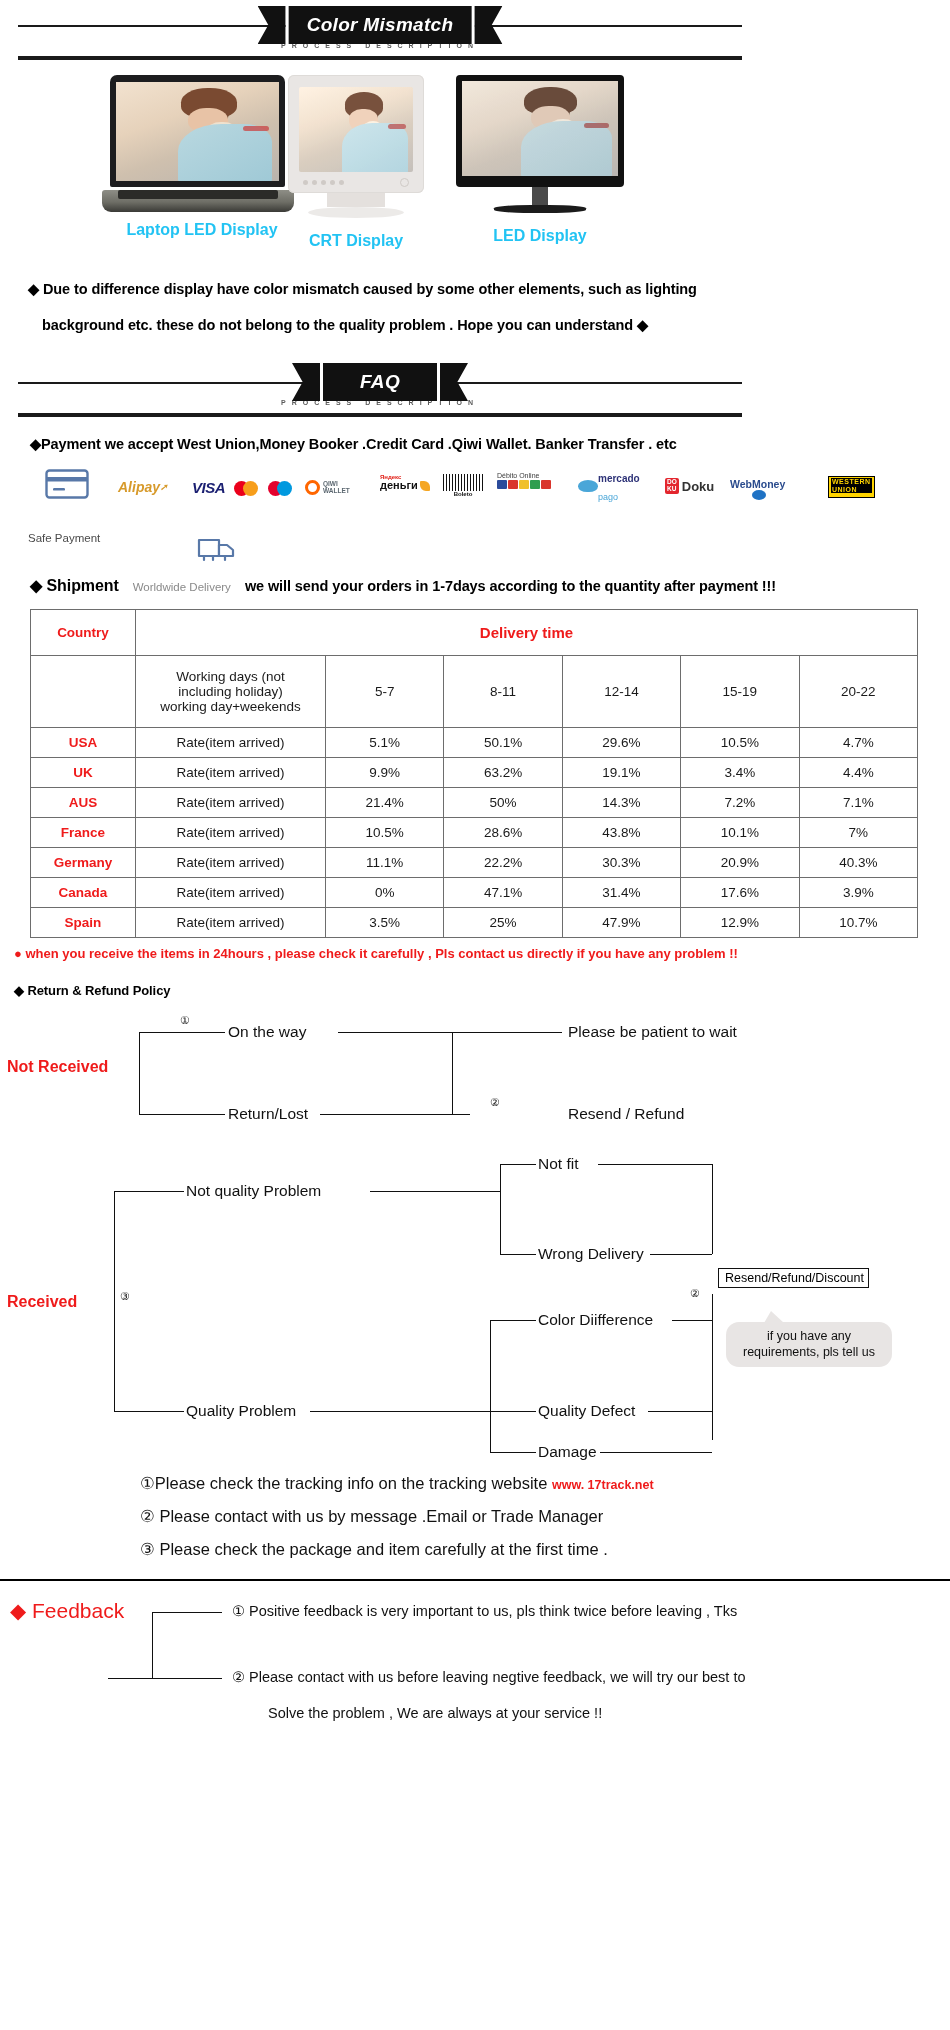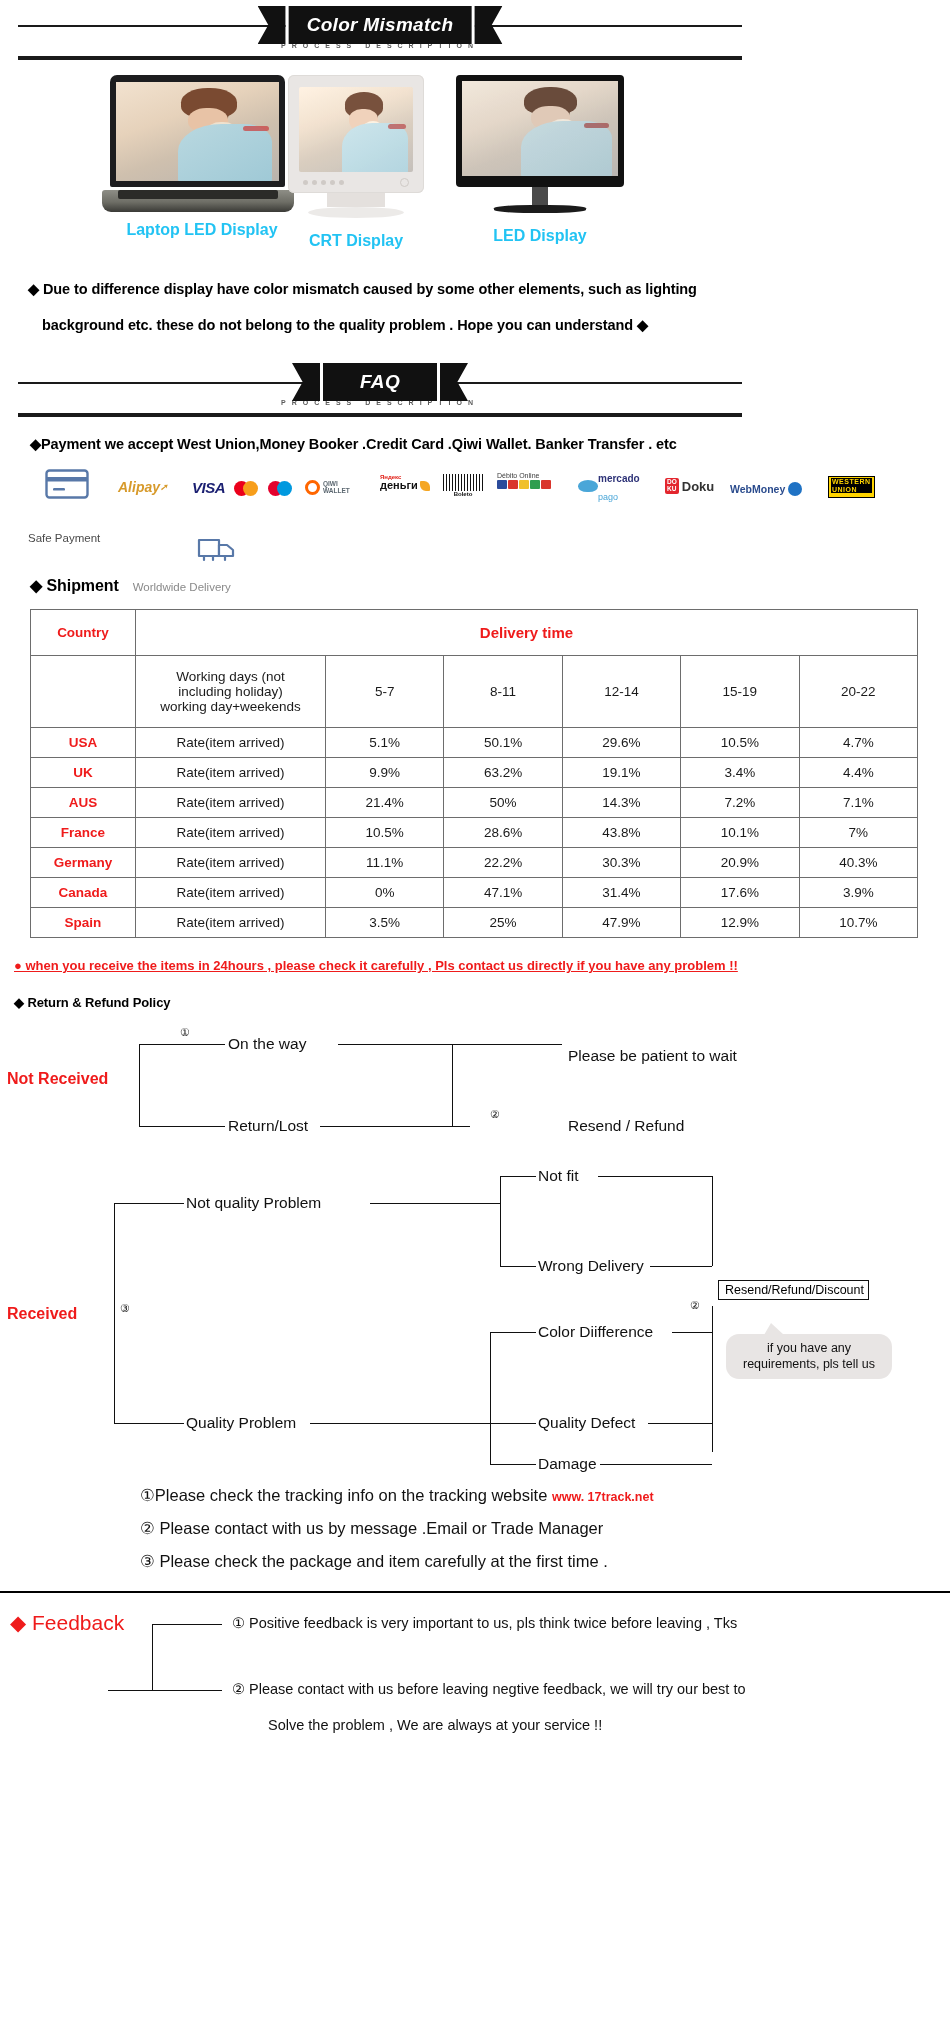--- a/index.html
+++ b/index.html
@@ -362,21 +362,21 @@
   </div>
 
   <div class="logo" style="left:665px; top:1px;">
     <span class="doku-sq">
       <span>DO</span><br>
       <span>KU</span>
     </span>
     <span class="doku-t">Doku</span>
   </div>
 
-  <div class="logo" style="left:730px; top:4px;">
+  <div class="logo" style="left:730px; top:4px;flex-direction:column;">
     <span class="wm-t">WebMoney</span>
     <span class="wm-b"></span>
   </div>
 
   <div class="logo wu-box" style="left:828px; top:2px; display:block;">
     <div class="wu-t">WESTERN</div>
     <div class="wu-t">UNION</div>
   </div>
 </div>
 
@@ -386,20 +386,21 @@
   <svg width="42" height="30" viewBox="0 0 42 30">
     <path d="M3 4h20v16H3z" fill="#fff" stroke="#5878a8" stroke-width="2.2" stroke-linejoin="round"></path>
     <path d="M23 9h8l6 5v6h-14z" fill="#fff" stroke="#5878a8" stroke-width="2.2" stroke-linejoin="round"></path>
     <path d="M8 20v4M17 20v4M29 20v4" stroke="#5878a8" stroke-width="2.2" stroke-linecap="round"></path>
   </svg>
 </div>
 
 <div style="margin:6px 0 0 30px; display:flex; align-items:baseline; gap:14px;">
   <span class="bold-line" style="font-size:16px;">◆ Shipment</span>
   <span style="font-size:11.5px; color:#8a8a8a;">Worldwide Delivery</span>
+  <span class="bold-line">we will send your orders in 1-7days according to the quantity after payment  !!!</span>
 </div>
 
 <table class="delivery" style="margin-top:14px;">
   <tbody>
     <tr>
       <td class="country-h c-country" rowspan="1" style="height:46px;">Country</td>
       <td class="dtime" colspan="6">Delivery time</td>
     </tr>
     <tr style="height:72px;">
       <td></td>
@@ -474,36 +475,36 @@
       <td>Rate(item arrived)</td>
       <td>3.5%</td>
       <td>25%</td>
       <td>47.9%</td>
       <td>12.9%</td>
       <td>10.7%</td>
     </tr>
   </tbody>
 </table>
 
-<div class="red-note" style="margin:20px 0 0 14px;text-decoration:underline;">● when you receive the items in 24hours , please check it carefully , Pls contact us directly if you have any problem !!</div>
+<div class="red-note" style="margin:8px 0 0 14px;">● when you receive the items in 24hours , please check it carefully , Pls contact us directly if you have any problem !!</div>
 
 <div class="bold-line" style="margin:22px 0 0 14px; font-size:13px;">◆  Return &amp; Refund Policy</div>
 
 <div class="diagram" style="height:120px; margin-top:16px;">
   <div class="d-label d-red" style="left:7px; top:44px;">Not Received</div>
 
   <div class="vline" style="left:139px; top:18px; height:82px;"></div>
   <div class="hline" style="left:139px; top:18px; width:86px;"></div>
   <div class="hline" style="left:139px; top:100px; width:86px;"></div>
 
   <div class="d-label circnum" style="left:180px; top:0px;">①</div>
 
   <div class="d-label" style="left:228px; top:9px;">On the way</div>
   <div class="hline" style="left:338px; top:18px; width:224px;"></div>
-  <div class="d-label" style="left:568px; top:9px;margin-top:12px;">Please be patient to wait</div>
+  <div class="d-label" style="left:568px; top:9px;">Please be patient to wait</div>
 
   <div class="d-label" style="left:228px; top:91px;">Return/Lost</div>
   <div class="hline" style="left:320px; top:100px; width:150px;"></div>
   <div class="vline" style="left:452px; top:18px; height:82px;"></div>
   <div class="d-label circnum" style="left:490px; top:82px;">②</div>
   <div class="d-label" style="left:568px; top:91px;">Resend / Refund</div>
 </div>
 
 <div class="diagram" style="height:300px; margin-top:16px;">
   <div class="d-label d-red" style="left:7px; top:143px;">Received</div>

